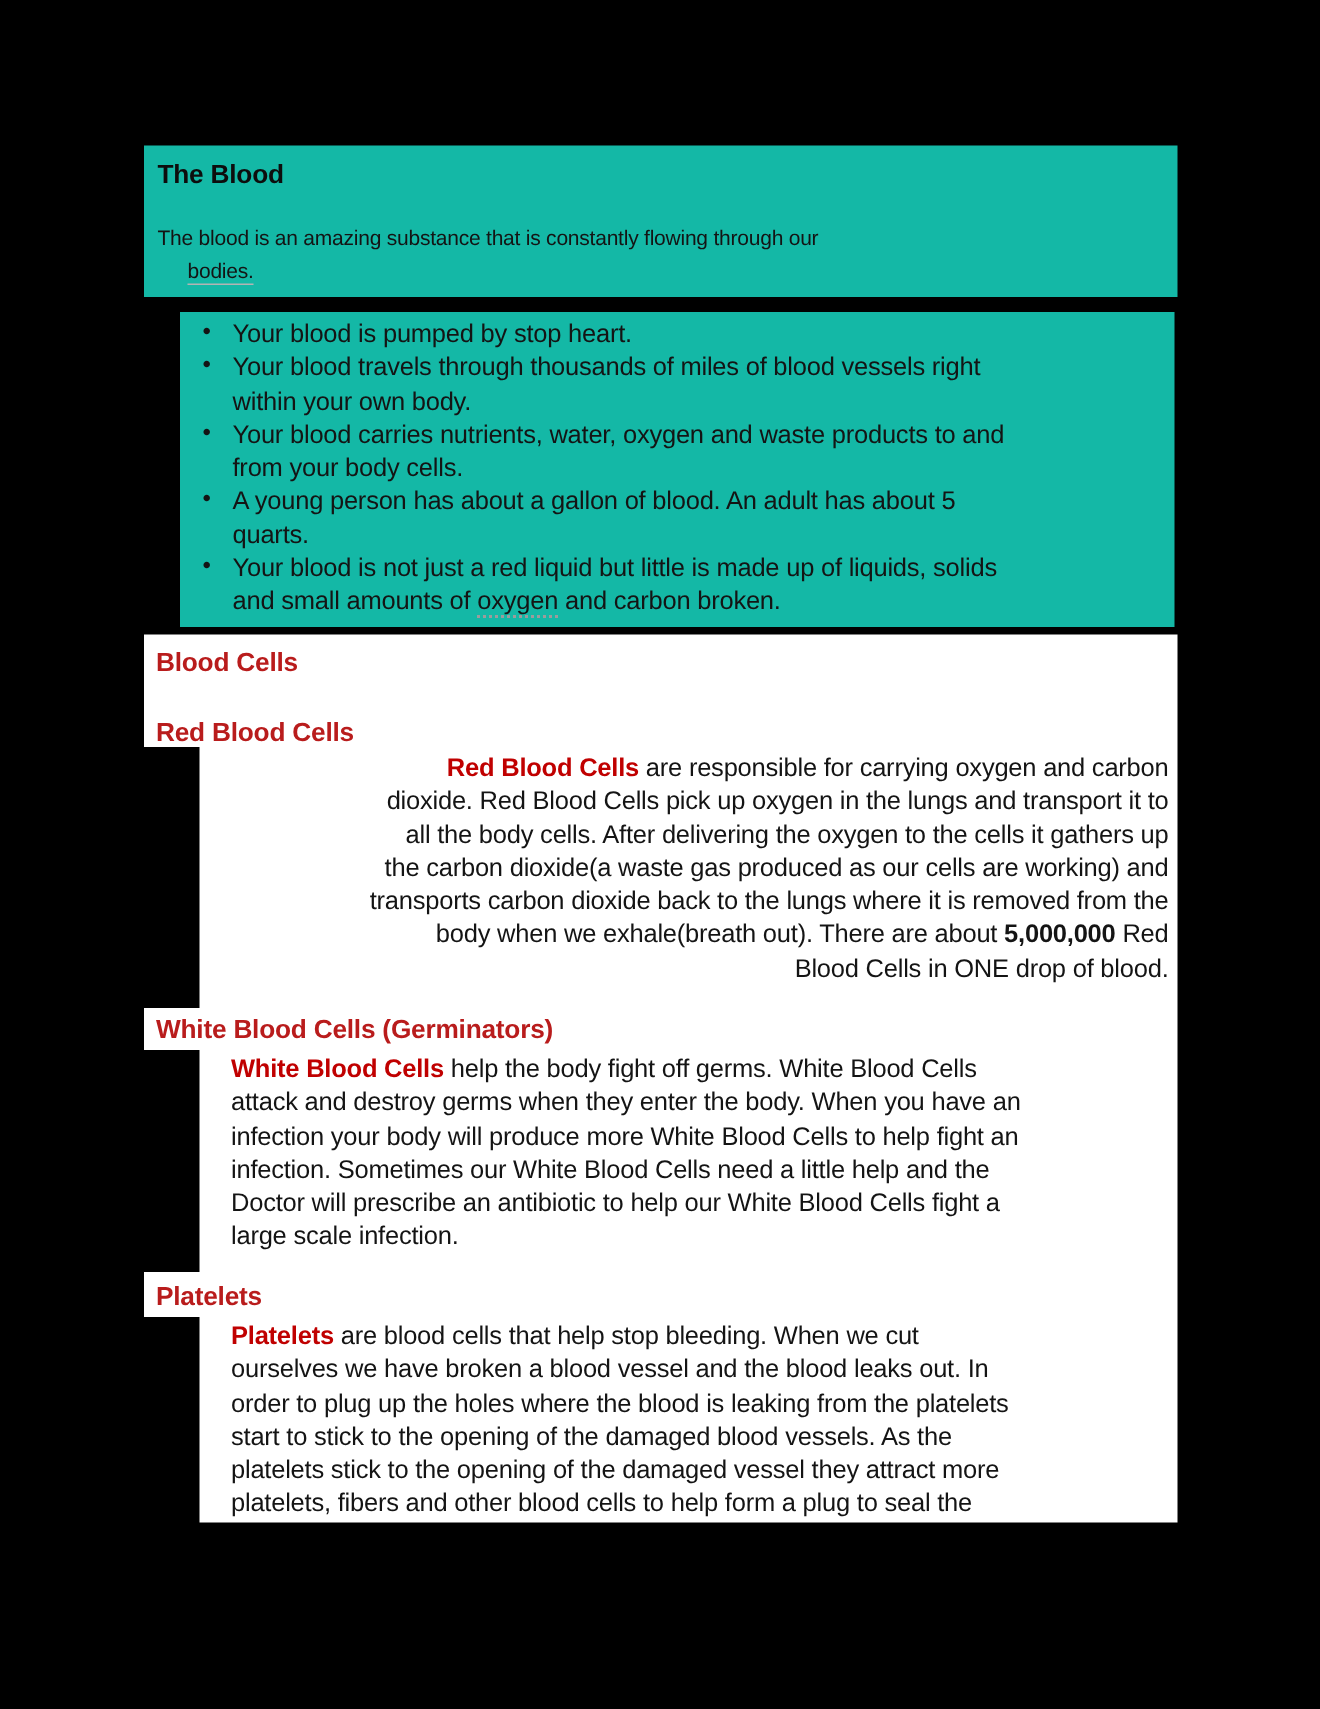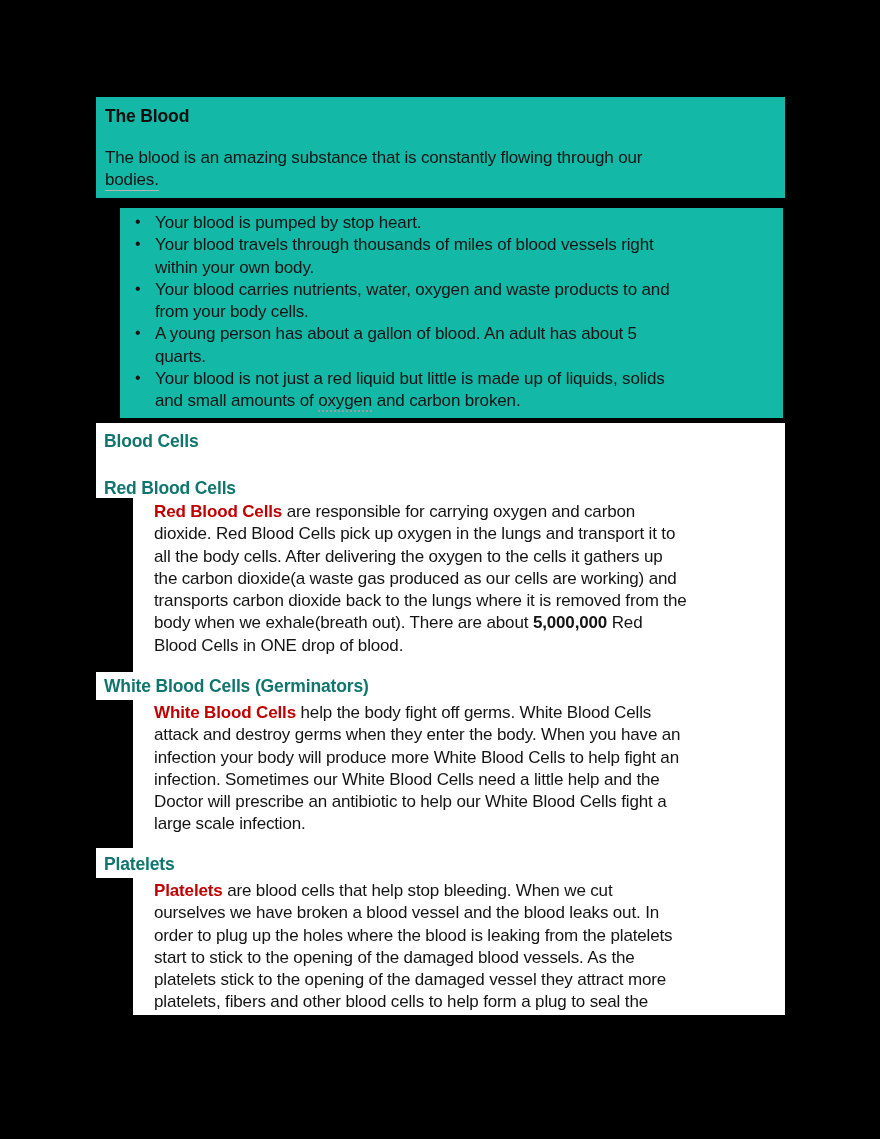--- a/index.html
+++ b/index.html
@@ -13,24 +13,24 @@
   }
   .box { position: absolute; background: #14b8a6; box-sizing: border-box; }
 
   
   .box1 { left: 96px; top: 97px; width: 689px; height: 101px; padding: 7px 18px 0 9px; }
   .box1 h1 {
     margin: 0; font-size: 17.5px; font-weight: bold; line-height: 24px;
     letter-spacing: -0.15px; color: #0d0d0d;
   }
   .box1 p {
-    margin: 19px 0 0 0; font-size: 17px; line-height: 22.3px;
+    margin: 19px 0 0 0; font-size: 14px; line-height: 22.3px;
     letter-spacing: -0.15px; white-space: pre-line;
   }
-  .u-solid { border-bottom: 1px solid #b3b3b3; padding-bottom: 1px; }
+  .u-solid { border-bottom: 1px solid #b3b3b3; padding-bottom: 1px; margin-left: 20px; }
   .u-dotted { border-bottom: 2px dotted #9c9c9c; }
 
   
   .box2 { left: 120px; top: 208px; width: 663px; height: 210px; padding: 4px 4px 0 0; }
   .box2 ul { margin: 0; padding: 0; list-style: none; }
   .box2 li {
     position: relative; padding-left: 35px;
     font-size: 17px; line-height: 22.3px; letter-spacing: -0.15px;
     white-space: pre-line;
   }
@@ -39,30 +39,30 @@
     font-size: 16px; color: #141414;
   }
 
   
   .box3 { position: absolute; left: 96px; top: 423px; width: 689px; height: 592px; background: transparent; }
   .band { box-sizing: border-box; background: #ffffff; }
   .band.head { width: 689px; padding-left: 8px; }
   .band.para { width: 652px; margin-left: 37px; padding: 0 6px 0 21px; }
   .band h2 {
     margin: 0; font-size: 17.5px; font-weight: bold; line-height: 23px;
-    letter-spacing: -0.15px; color: #0f766e;
+    letter-spacing: -0.15px; color: #b91c1c;
   }
   .band p {
     margin: 0; font-size: 17px; line-height: 22.3px; letter-spacing: -0.15px;
     white-space: pre-line;
   }
   .band-a { height: 75px; }
   .band-a h2.first { padding-top: 7px; }
   .band-a h2.second { margin-top: 24px; }
-  .band-b { height: 174px; }
+  .band-b { height: 174px; text-align: right; }
   .band-b p { padding-top: 3px; }
   .band-c { height: 28px; }
   .band-c h2 { padding-top: 3px; }
   .band-d { height: 148px; }
   .band-d p { padding-top: 2px; }
   .band-e { height: 30px; }
   .band-e h2 { padding-top: 5px; }
   .band-f { height: 137px; overflow: hidden; }
   .band-f p { padding-top: 2px; }
 

